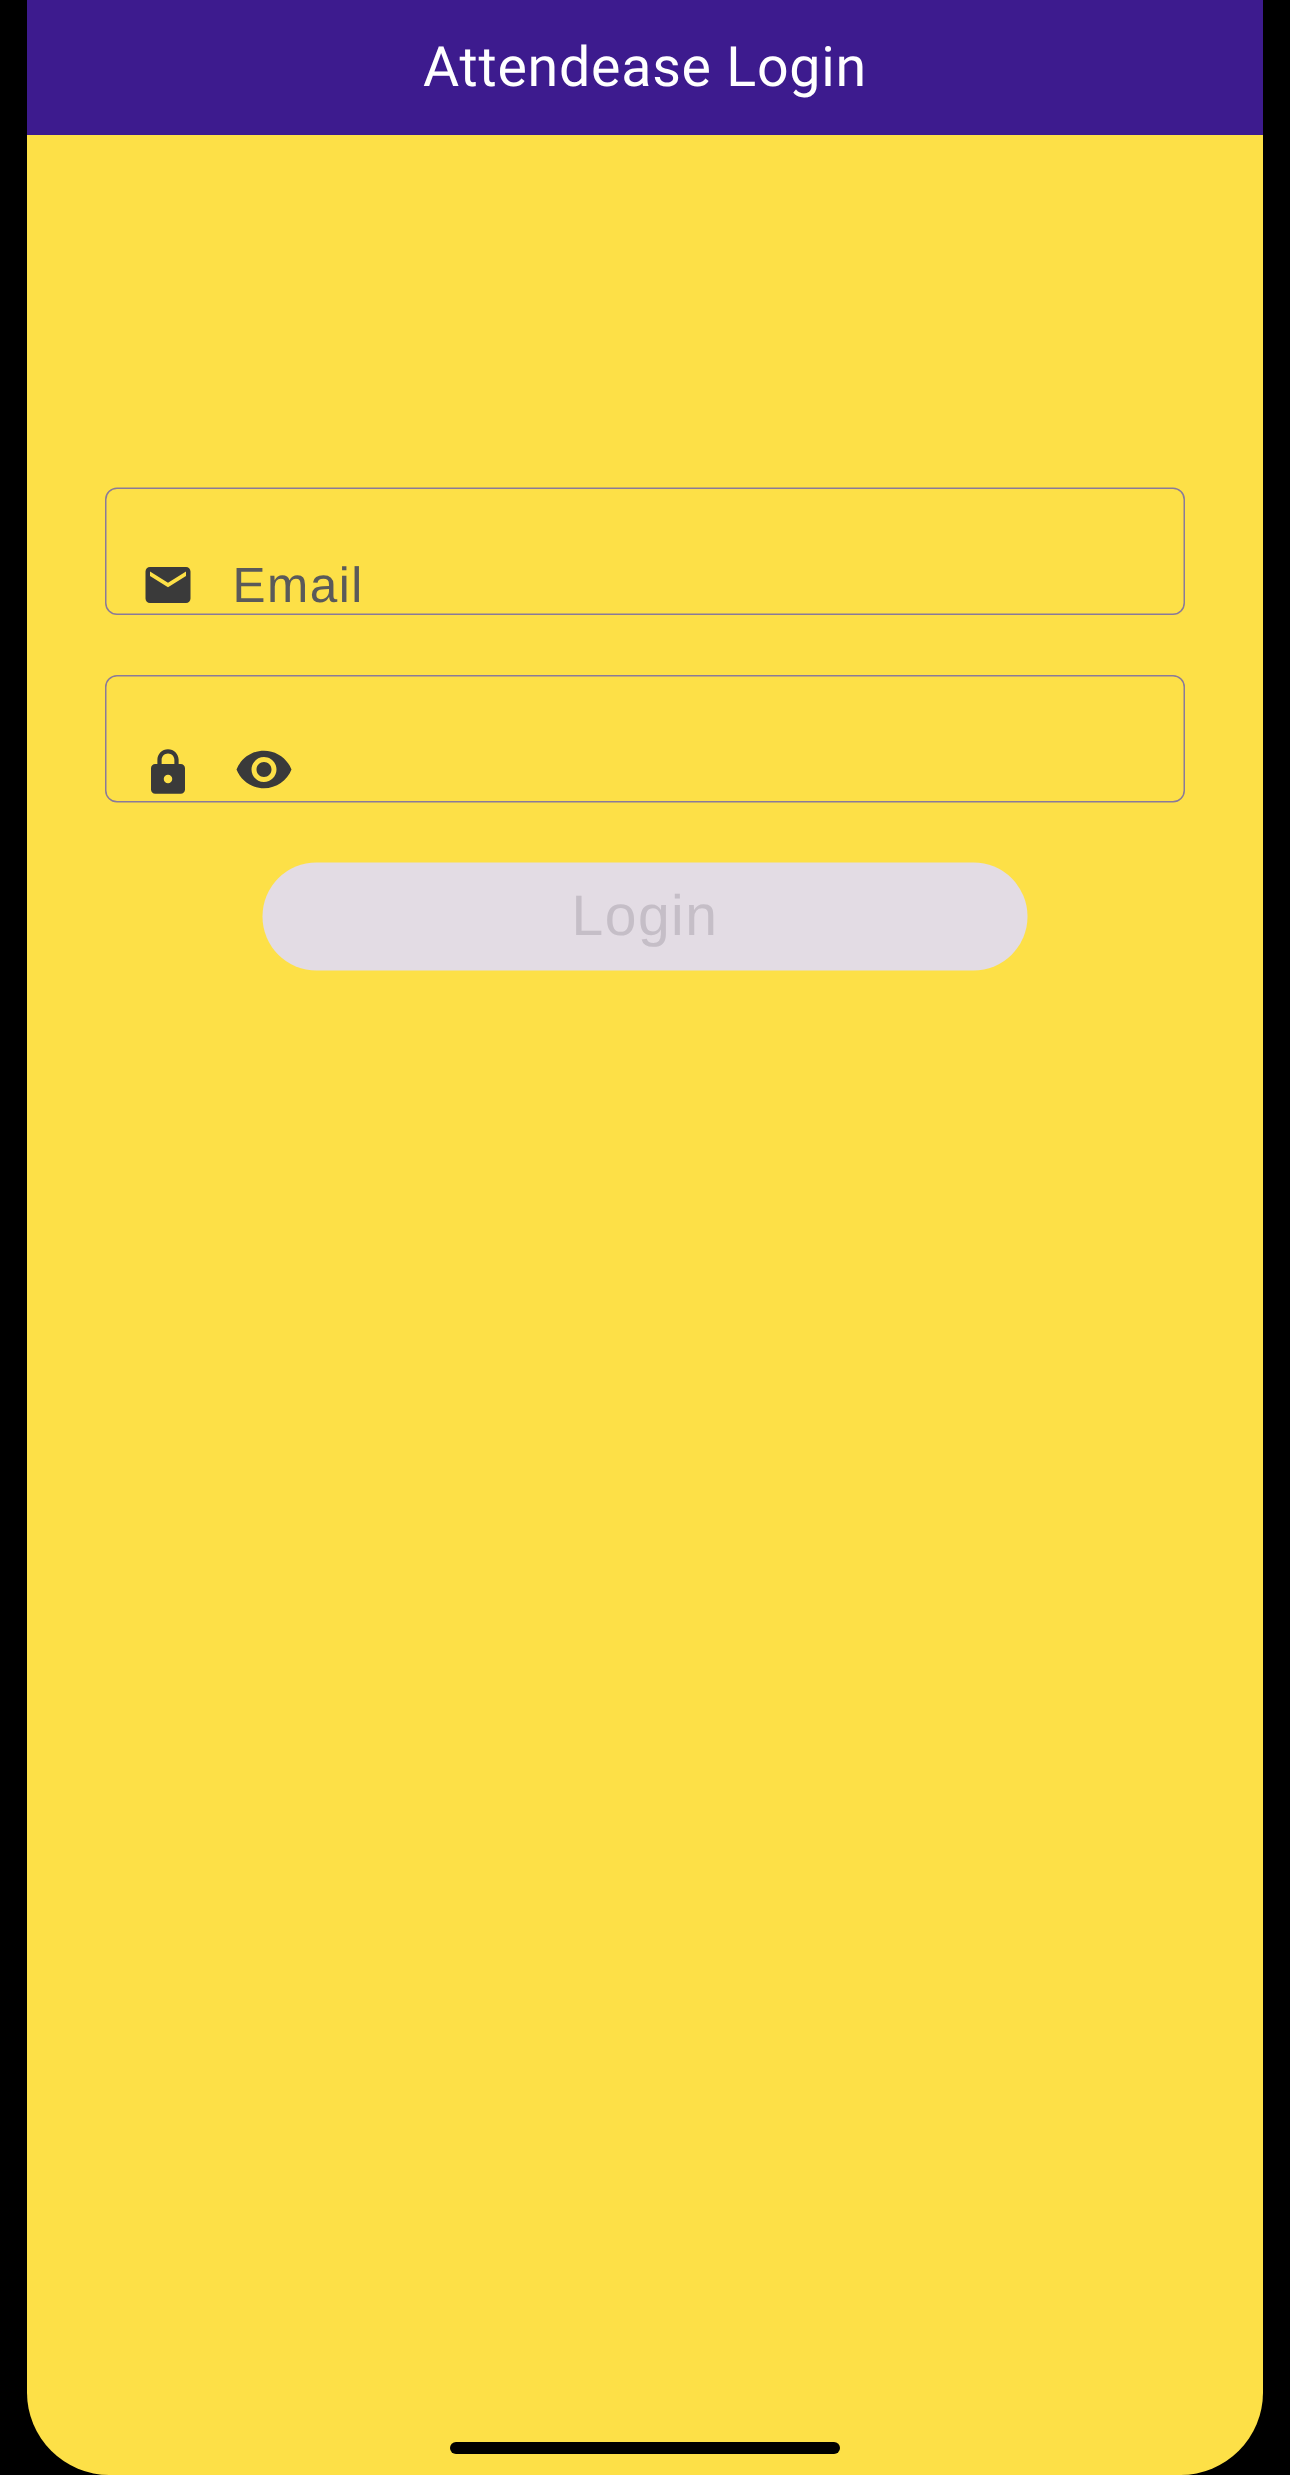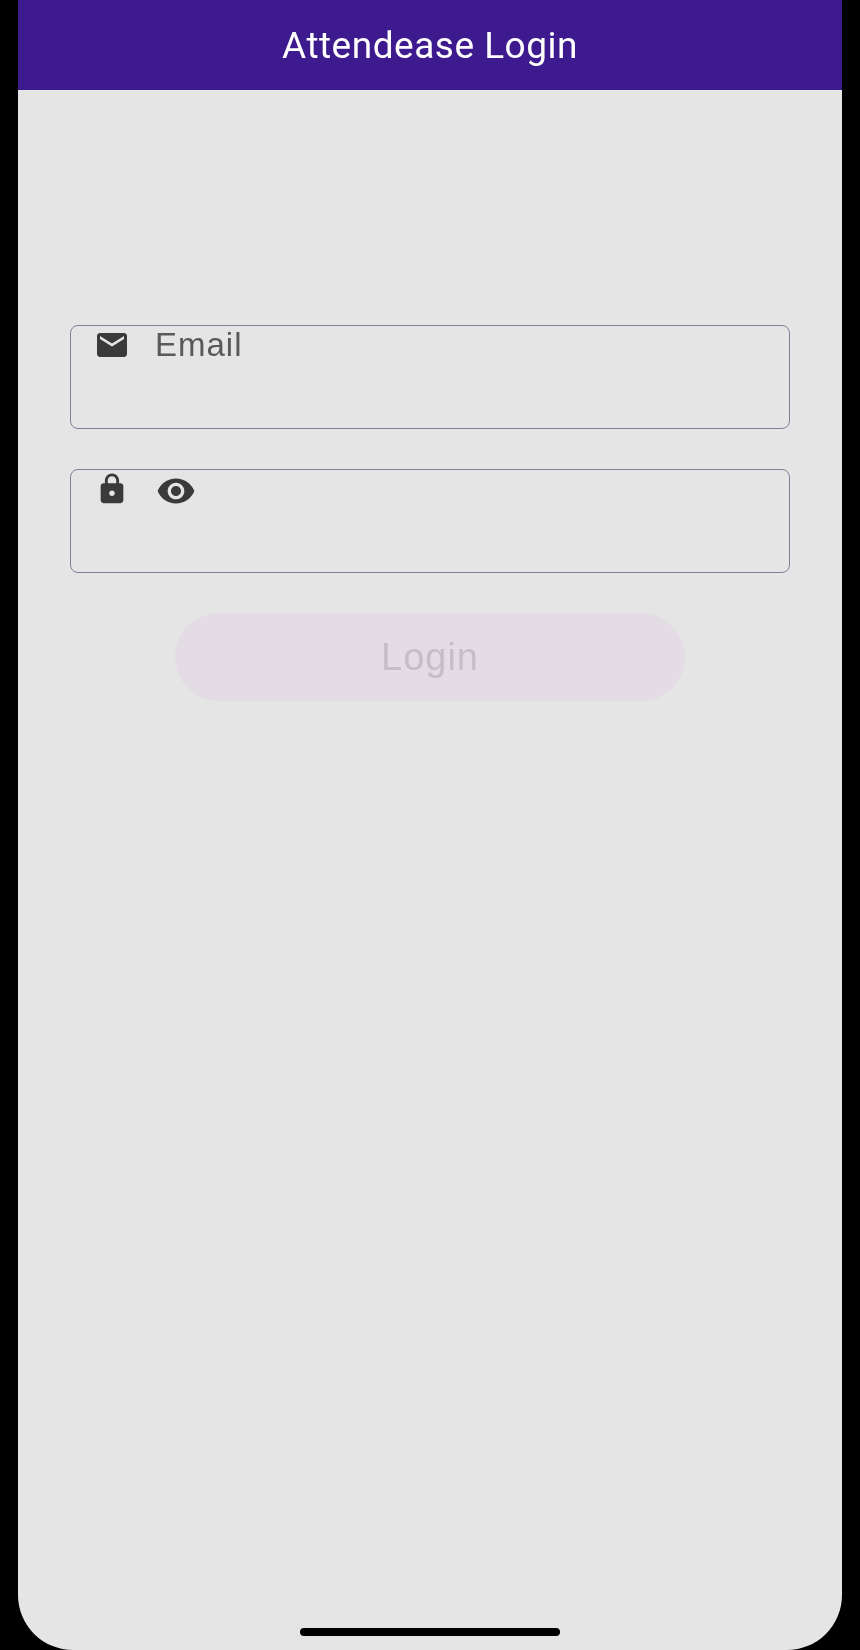--- a/index.html
+++ b/index.html
@@ -16,21 +16,21 @@
       position: relative;
       overflow: hidden;
     }
 
     .phone-screen {
       position: absolute;
       top: 0;
       left: 18px;
       right: 18px;
       bottom: 0;
-      background: #e5e5e5;
+      background: #fde047;
       border-radius: 0 0 55px 55px;
       overflow: hidden;
     }
 
     .app-bar {
       background: #3d1b8e;
       height: 90px;
       display: flex;
       align-items: center;
       justify-content: center;
@@ -43,23 +43,23 @@
       letter-spacing: 0.5px;
     }
 
     .content {
       padding: 235px 52px 0 52px;
     }
 
     .input-field {
       border: 1.5px solid #8a7a99;
       border-radius: 8px;
-      height: 104px;
+      height: 85px;
       display: flex;
-      align-items: flex-start;
+      align-items: flex-end;
       padding: 0 22px;
       margin-bottom: 40px;
       background: transparent;
     }
 
     .input-icon {
       width: 38px;
       height: 38px;
       display: flex;
       align-items: center;
@@ -89,21 +89,21 @@
       align-items: center;
       justify-content: center;
       flex-shrink: 0;
       cursor: pointer;
     }
 
     .login-button {
       display: block;
       margin: 0 auto;
       width: 510px;
-      height: 88px;
+      height: 72px;
       border-radius: 44px;
       background: #e3dce4;
       border: none;
       font-size: 38px;
       color: #c5bec7;
       letter-spacing: 1px;
       cursor: pointer;
     }
 
     .home-indicator {

